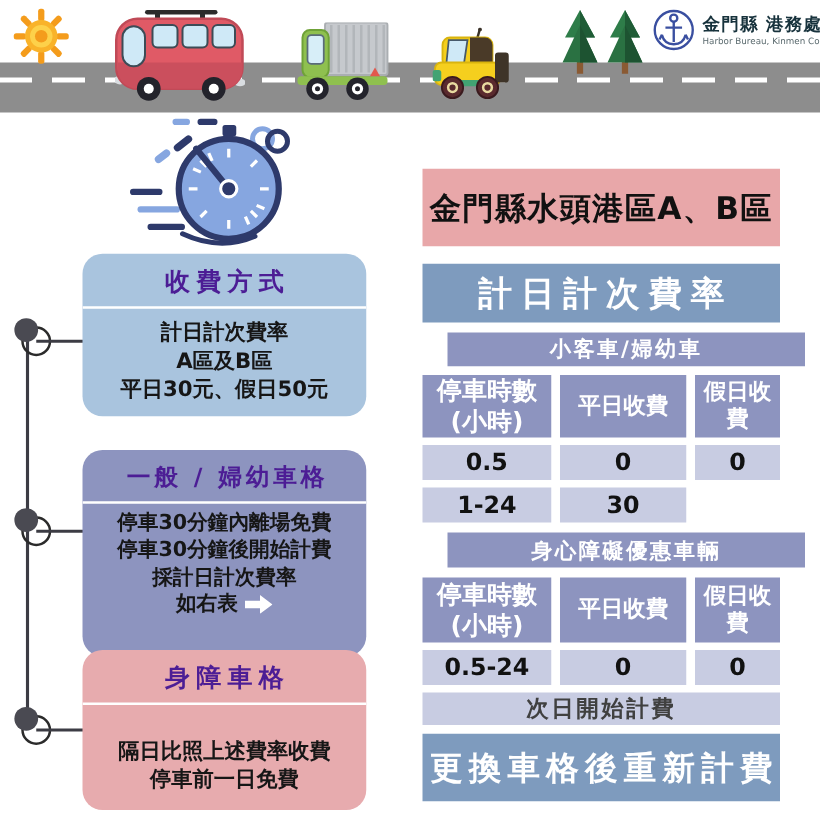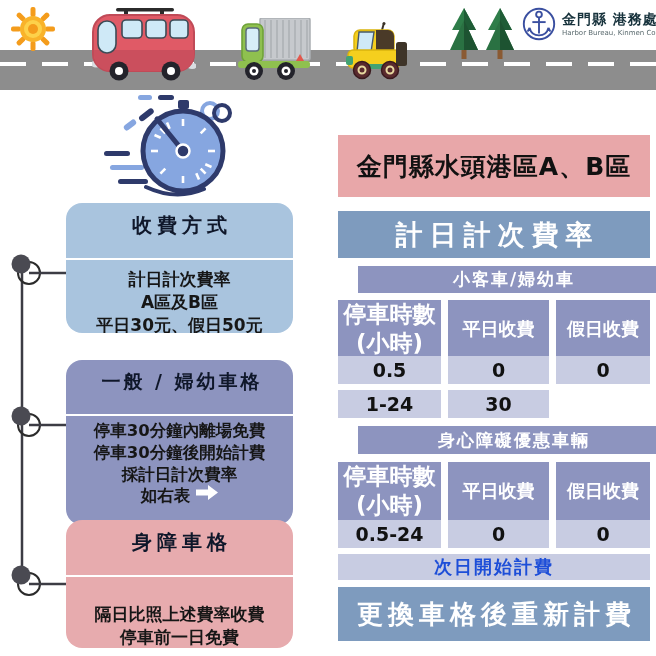--- a/index.html
+++ b/index.html
@@ -11,52 +11,52 @@
   .road{left:0;top:50px;width:656px;height:40px;background:var(--road-gray,#8d8d8d);}
   .road-dash{left:0;top:62px;width:656px;height:4px;
     background:repeating-linear-gradient(90deg,#fff 0 26px,transparent 26px 42px);}
   .logo{left:520px;top:5px;display:flex;align-items:flex-start;gap:4px;}
   .logo-text{display:flex;flex-direction:column;margin-top:6px;}
   .logo-zh{font-size:14px;font-weight:700;color:#17323c;letter-spacing:1px;white-space:nowrap;}
   .logo-en{font-size:7px;color:#5a6a6e;white-space:nowrap;overflow:hidden;max-width:96px;}
 
   
   .lbox{left:66px;width:227px;border-radius:16px;overflow:hidden;}
-  .lbox .ltitle{color:#0f172a;font-weight:800;text-align:center;letter-spacing:5px;
-                padding:9px 0 19px 5px;font-size:20px;border-bottom:2px solid #fff;}
+  .lbox .ltitle{color:#4c1d95;font-weight:800;text-align:center;letter-spacing:5px;
+                padding:9px 0 6px 5px;font-size:20px;border-bottom:2px solid #fff;}
   .lbox .lbody{color:#161616;font-weight:800;text-align:center;line-height:1.35;}
   .box-blue{background:var(--box-blue,#a9c4de);top:203px;height:130px;}
   .box-purple{background:var(--purple,#8d94bf);top:360px;height:165px;}
   .box-pink{background:var(--box-pink,#e7abae);top:520px;height:128px;}
   .box-blue .lbody{font-size:17px;padding-top:8px;}
   .box-purple .ltitle{font-size:19px;letter-spacing:3px;}
   .box-purple .lbody{font-size:16.5px;padding-top:4px;line-height:1.32;}
   .box-pink .lbody{font-size:17px;padding-top:26px;}
-  .arrow-line{display:flex;justify-content:center;gap:6px;}
+  .arrow-line{display:flex;align-items:center;justify-content:center;gap:6px;}
 
   
-  .rcol{left:338px;width:312px;}
+  .rcol{left:338px;width:286px;}
   .r-title{top:135px;height:62px;background:var(--pink,#e8a7a9);display:flex;align-items:center;
            justify-content:center;color:#111;font-weight:800;font-size:25px;letter-spacing:1px;}
   .r-rate{top:211px;height:47px;background:var(--steel-blue,#7e9bbe);display:flex;align-items:center;
           justify-content:center;color:#fff;font-weight:800;font-size:27px;letter-spacing:7px;padding-left:7px;box-sizing:border-box;}
   .r-bar{background:var(--purple,#8d94bf);display:flex;align-items:center;justify-content:center;
          color:#fff;font-weight:800;font-size:17px;letter-spacing:2px;margin-left:20px;}
   .bar1{top:266px;height:27px;}
   .bar2{top:426px;height:28px;}
   .grid3{display:grid;grid-template-columns:103px 101px 1fr;column-gap:7px;}
   .hcell{background:var(--purple,#8d94bf);color:#fff;font-weight:800;display:flex;align-items:center;
          justify-content:center;text-align:center;font-size:18px;white-space:pre-line;line-height:1.25;}
-  .hcell.first{font-size:23px;}
+  .hcell.first{font-size:20px;}
   .ccell{background:var(--light-purple,#c8cce2);color:#111;font-weight:800;display:flex;align-items:center;
          justify-content:center;font-size:19px;}
   .t1h{top:300px;height:50px;} .t1r1{top:356px;height:28px;} .t1r2{top:390px;height:28px;}
   .t2h{top:462px;height:52px;} .t2r1{top:520px;height:28px;}
   .r-note{top:554px;height:26px;background:var(--light-purple,#c8cce2);display:flex;align-items:center;
-          justify-content:center;color:#1d4ed8;font-weight:800;font-size:18px;letter-spacing:2px;}
+          justify-content:center;color:#404040;font-weight:800;font-size:18px;letter-spacing:2px;}
   .r-footer{top:587px;height:54px;background:var(--steel-blue,#7e9bbe);display:flex;align-items:center;
             justify-content:center;color:#fff;font-weight:800;font-size:26px;letter-spacing:5px;padding-left:5px;box-sizing:border-box;}
 </style>
 </head>
 <body>
 
 <div class="stage">
 
   <div class="abs road"></div>
   <div class="abs road-dash"></div>

